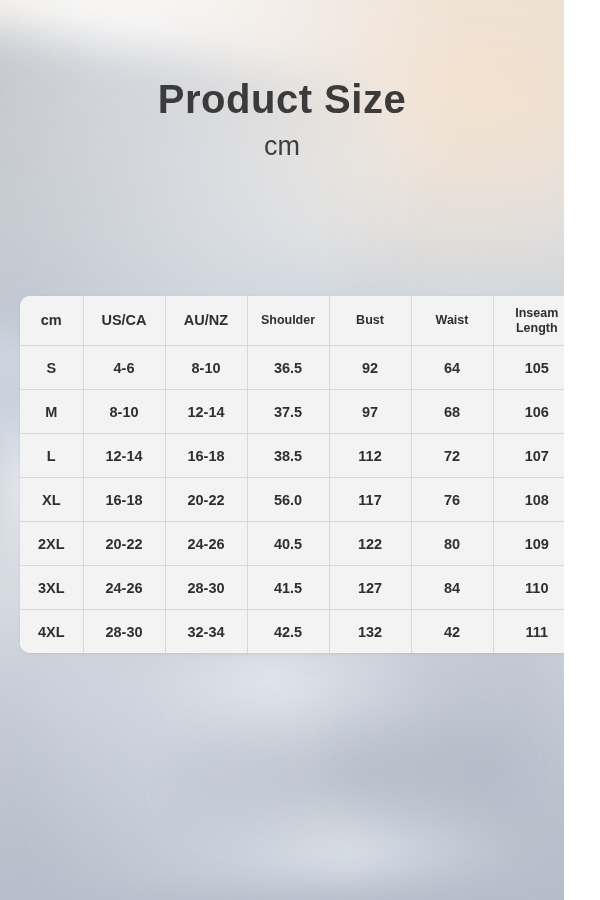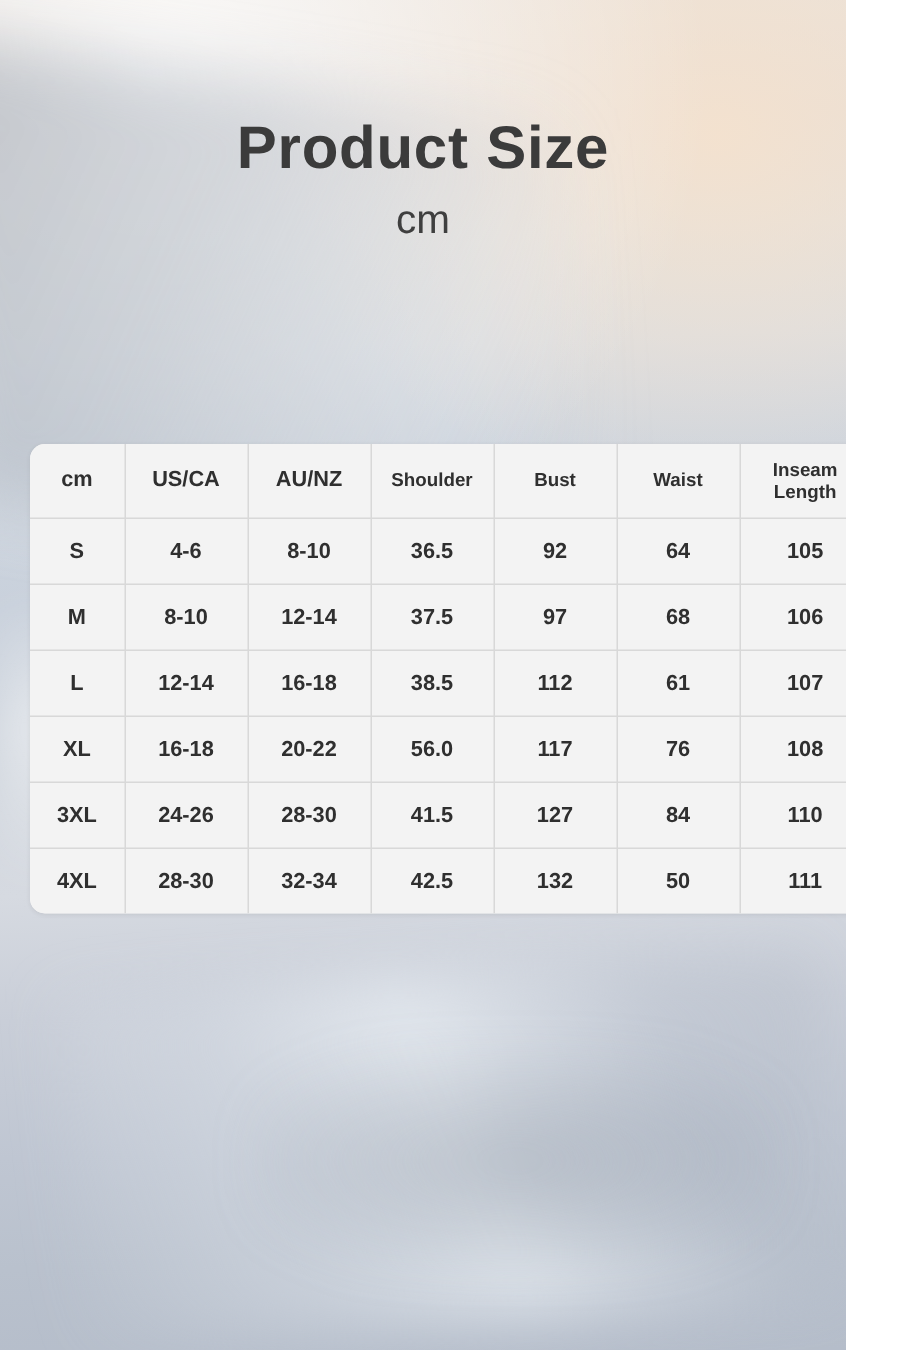--- a/index.html
+++ b/index.html
@@ -230,51 +230,60 @@
           <td class="cell">68</td>
           <td class="cell">106</td>
         </tr>
 
         <tr>
           <td class="rowhead">L</td>
           <td class="cell">12-14</td>
           <td class="cell">16-18</td>
           <td class="cell">38.5</td>
           <td class="cell">112</td>
-          <td class="cell">61</td>
+          <td class="cell">72</td>
           <td class="cell">107</td>
         </tr>
 
         <tr>
           <td class="rowhead">XL</td>
           <td class="cell">16-18</td>
           <td class="cell">20-22</td>
           <td class="cell">56.0</td>
           <td class="cell">117</td>
           <td class="cell">76</td>
           <td class="cell">108</td>
         </tr>
 
+        <tr>
+          <td class="rowhead">2XL</td>
+          <td class="cell">20-22</td>
+          <td class="cell">24-26</td>
+          <td class="cell">40.5</td>
+          <td class="cell">122</td>
+          <td class="cell">80</td>
+          <td class="cell">109</td>
+        </tr>
 
         <tr>
           <td class="rowhead">3XL</td>
           <td class="cell">24-26</td>
           <td class="cell">28-30</td>
           <td class="cell">41.5</td>
           <td class="cell">127</td>
           <td class="cell">84</td>
           <td class="cell">110</td>
         </tr>
 
         <tr>
           <td class="rowhead">4XL</td>
           <td class="cell">28-30</td>
           <td class="cell">32-34</td>
           <td class="cell">42.5</td>
           <td class="cell">132</td>
-          <td class="cell">50</td>
+          <td class="cell">42</td>
           <td class="cell">111</td>
         </tr>
 
       </tbody>
     </table>
   </div>
 </div>
 
 </body></html>

